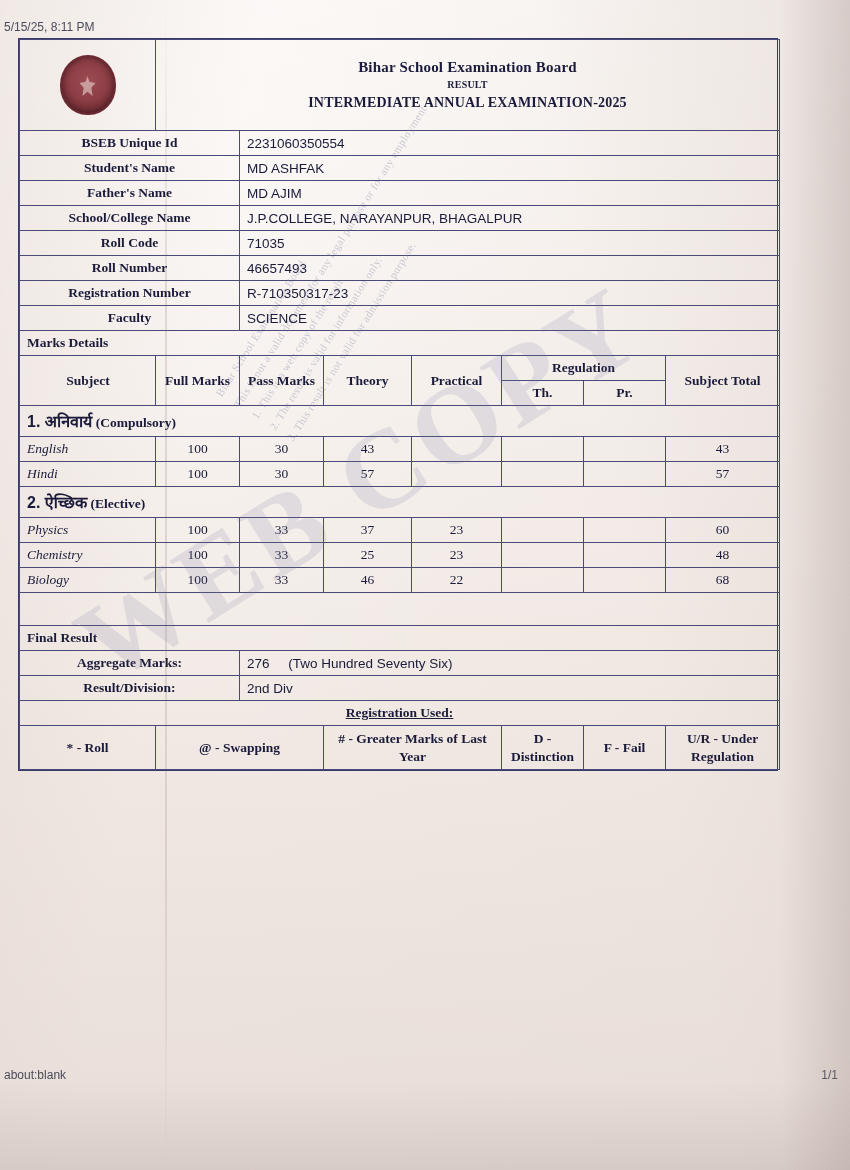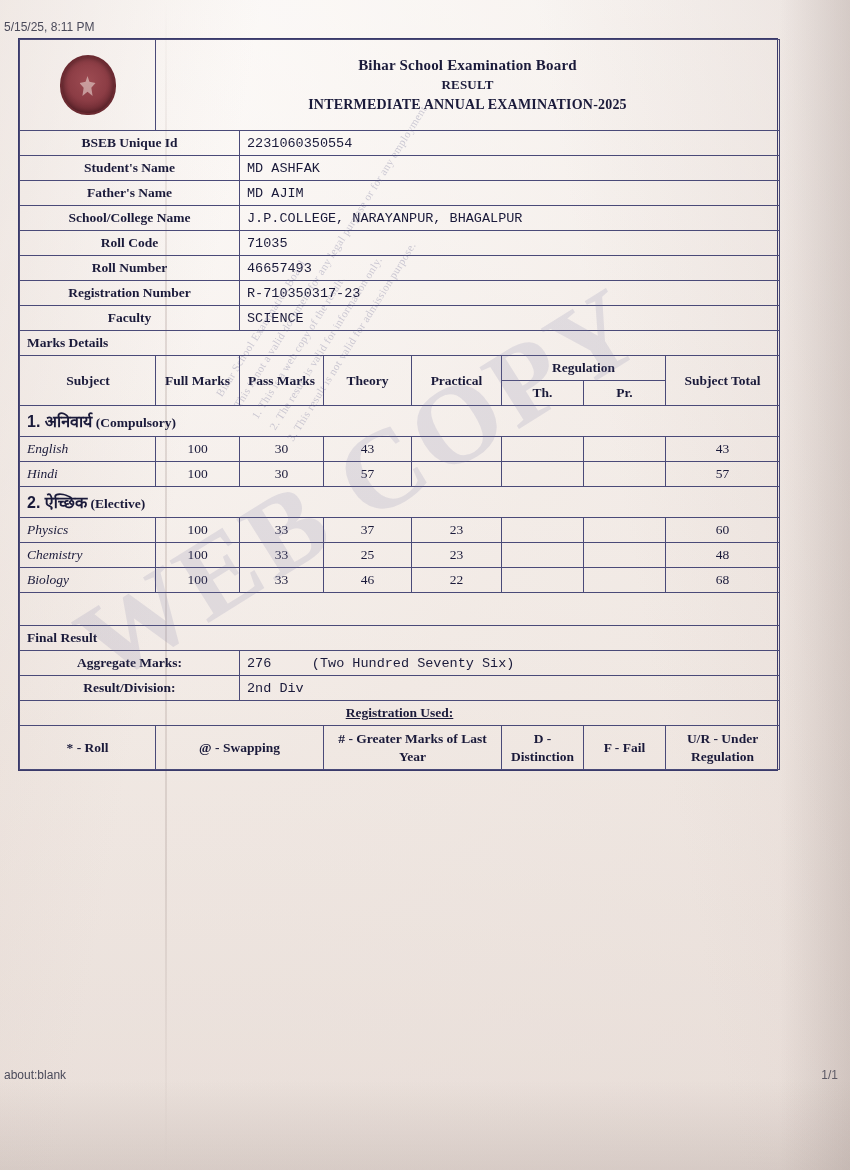--- a/index.html
+++ b/index.html
@@ -91,34 +91,34 @@
     clip-path: polygon(50% 0%, 62% 28%, 100% 34%, 74% 58%, 82% 100%, 50% 78%, 18% 100%, 26% 58%, 0% 34%, 38% 28%);
   }
   .title-cell {
     text-align: center;
     font-weight: bold;
     line-height: 1.45;
     font-size: 15px;
     letter-spacing: 0.2px;
   }
   .title-cell .l1 { font-size: 15px; }
-  .title-cell .l2 { font-size: 13px; }
+  .title-cell .l2 { font-size: 10px; }
   .title-cell .l3 { font-size: 14px; }
 
   .label-cell {
     width: 300px;
     font-weight: bold;
     font-size: 14.5px;
     padding: 6px 8px;
     text-align: center;
   }
   .value-cell {
     font-size: 14.5px;
     padding: 6px 8px;
-    font-family: Liberation Mono, monospace;
+    font-family: Liberation Sans, sans-serif;
   }
   .section-label {
     font-weight: bold;
     font-size: 14.5px;
     padding: 6px 8px;
   }
   .marks-head th {
     text-align: center;
     font-weight: bold;
     font-size: 14px;

